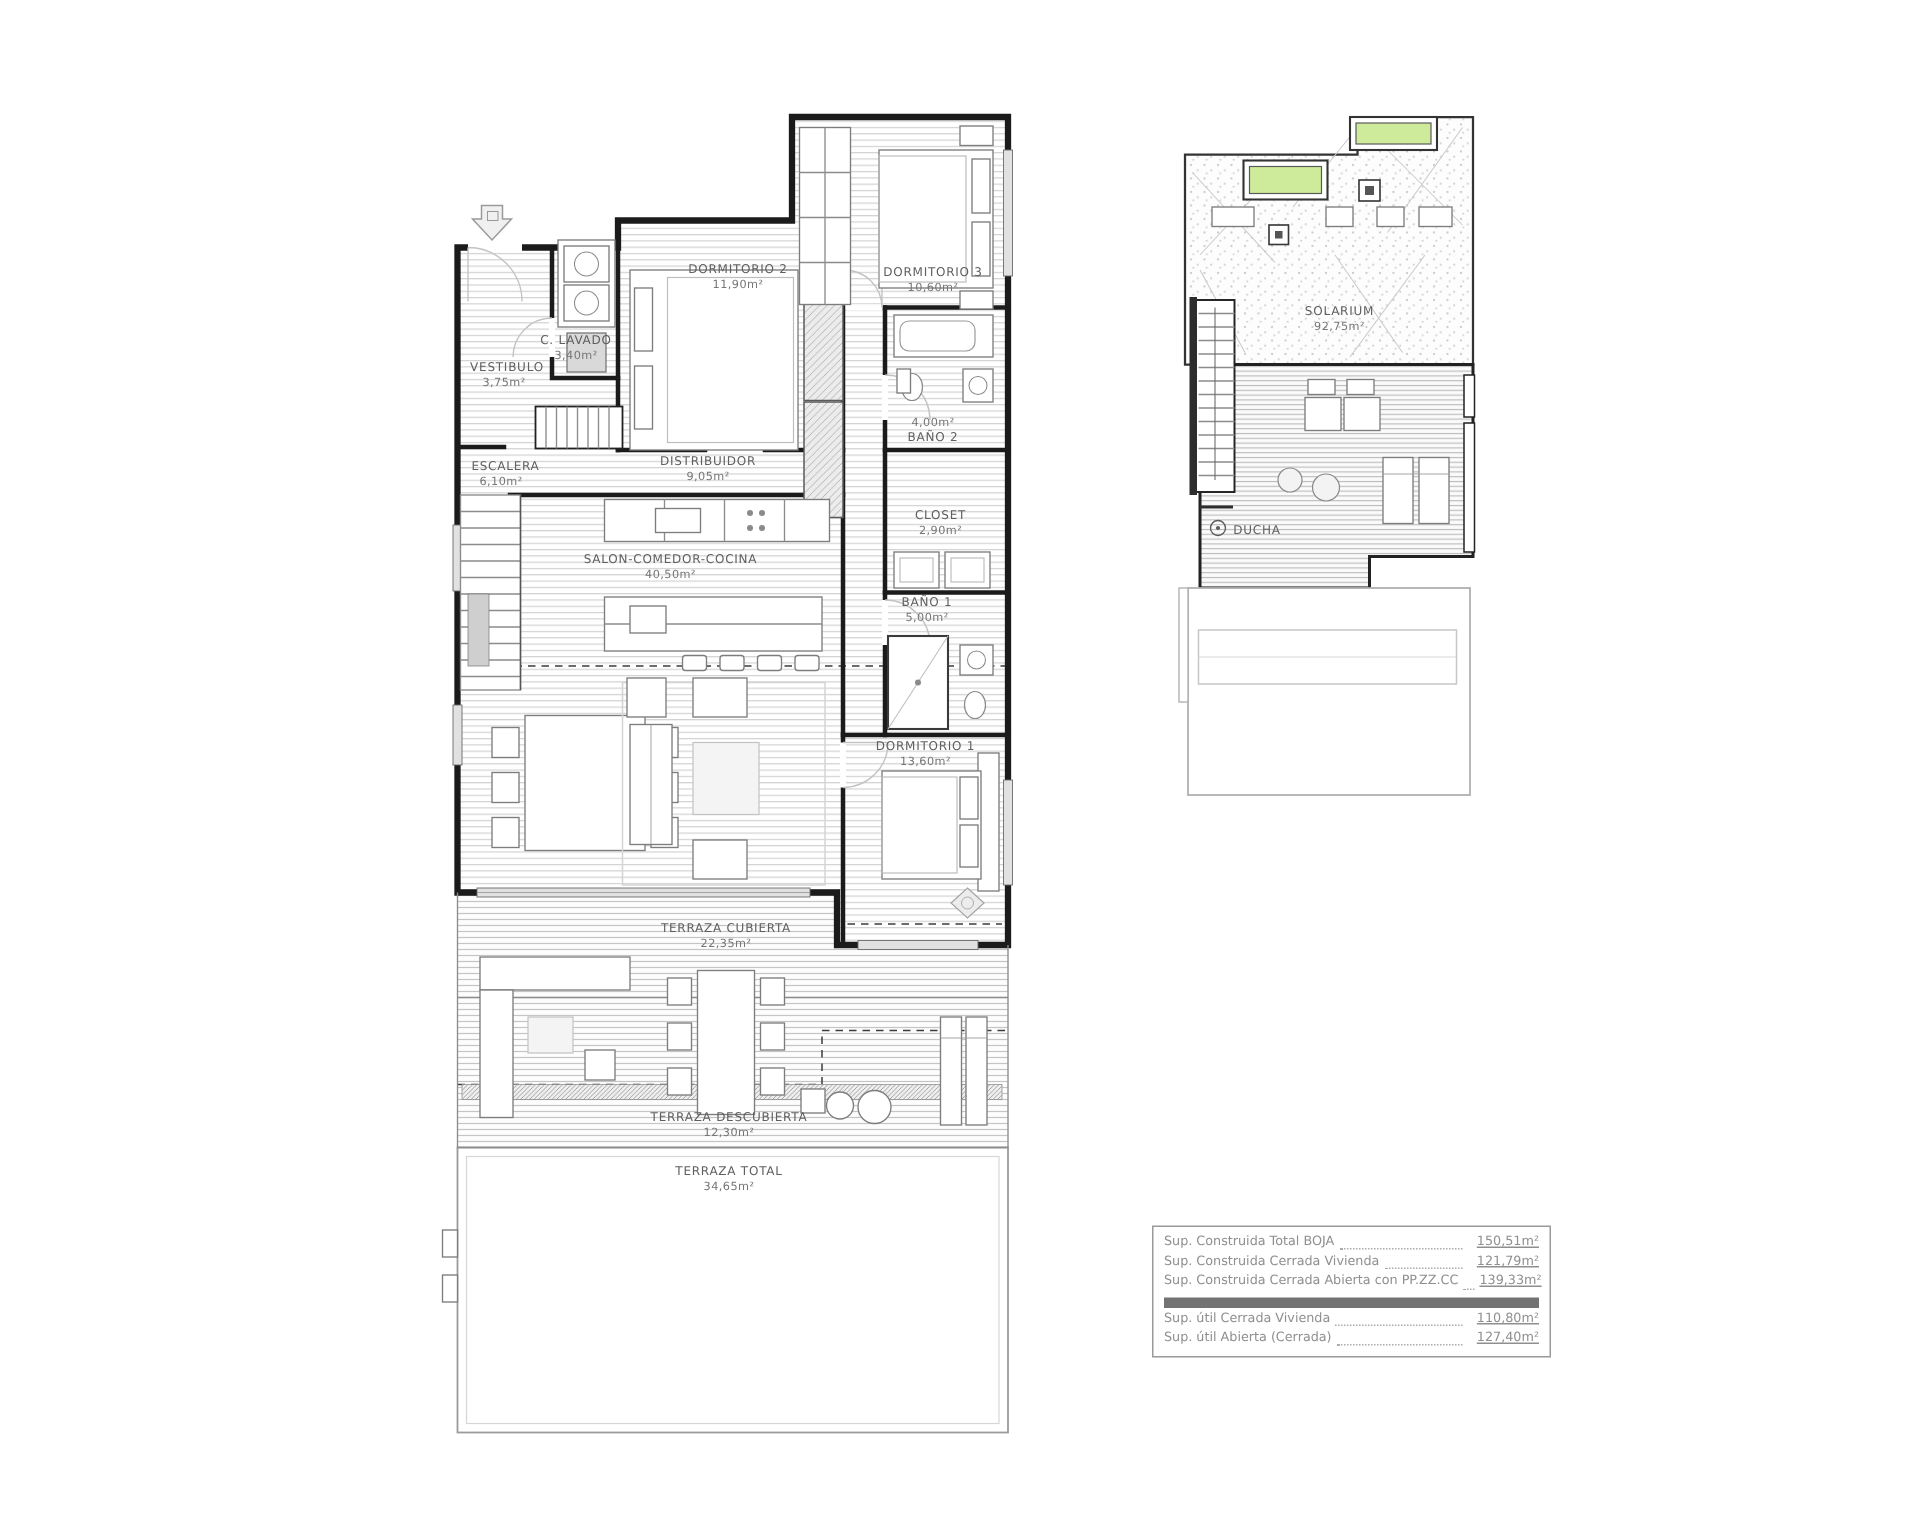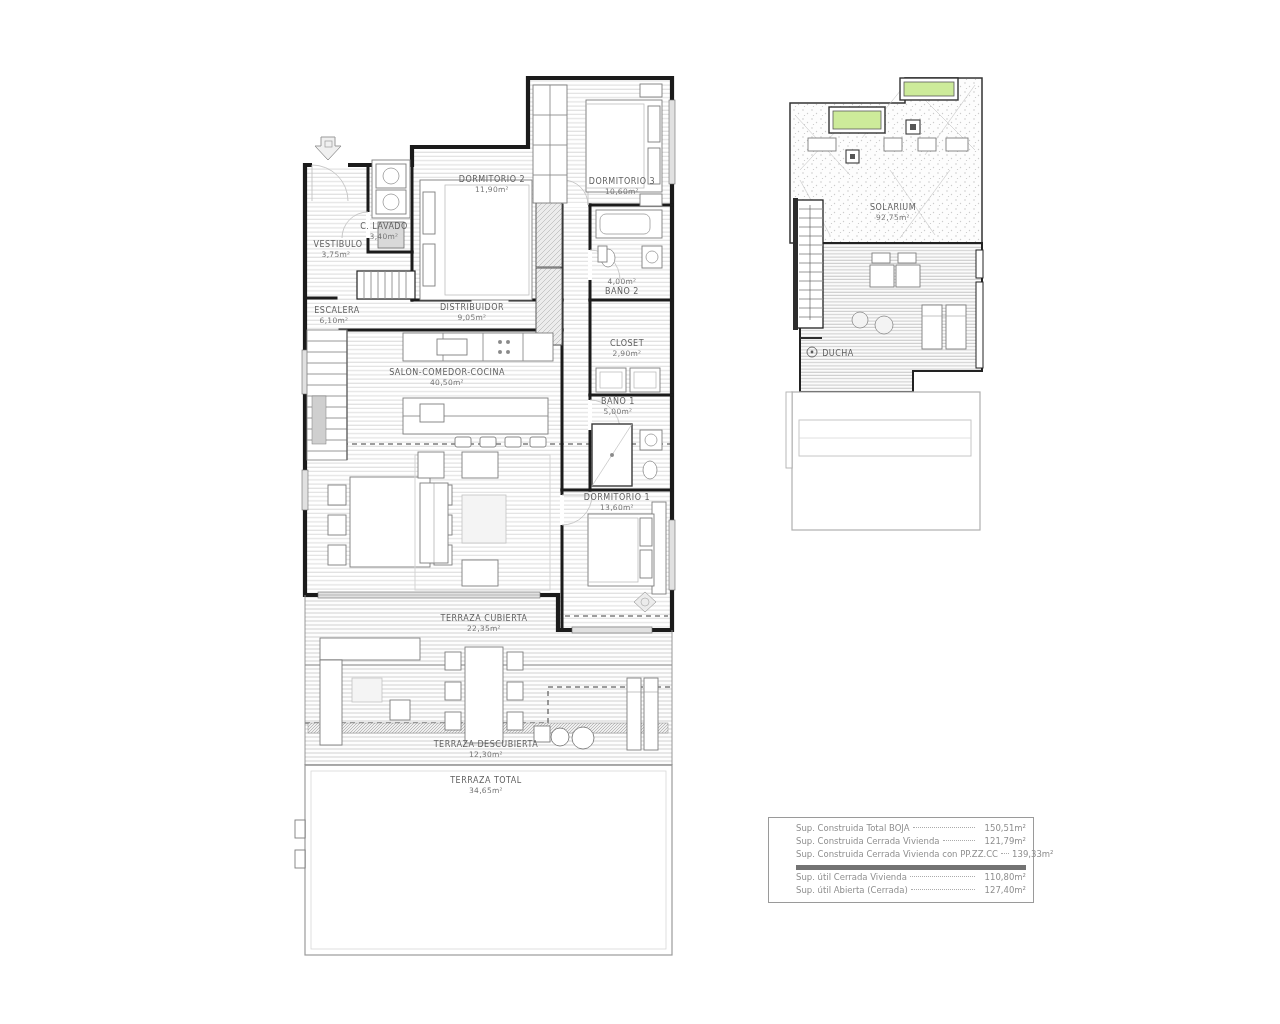--- a/index.html
+++ b/index.html
@@ -15,25 +15,25 @@
   .furn{fill:#ffffff;stroke:#7d7d7d;stroke-width:.9;}
   .furnlight{fill:#f4f4f4;stroke:#c2c2c2;stroke-width:.8;}
   .glass{fill:#e1e1e1;stroke:#6a6a6a;stroke-width:.6;}
   .arc{fill:none;stroke:#c3c3c3;stroke-width:.9;}
   .dash{fill:none;stroke:#3c3c3c;stroke-width:1;stroke-dasharray:5,4;}
   .gap{fill:#ffffff;stroke:none;}
   
   .summary-table{position:absolute;left:768px;top:817px;width:250px;background:#fff;
     border:1px solid #9a9a9a;padding:4px 7px 5px 7px;color:#8f8f8f;
     font:8.5px/1.55 "DejaVu Sans",sans-serif;}
-  .trow{display:flex;align-items:center;margin-left:20px;}
+  .trow{display:flex;align-items:flex-end;}
   .tlabel{white-space:nowrap;}
   .tdots{flex:1;border-bottom:1px dotted #ababab;margin:0 3px 2px 3px;min-width:8px;}
-  .tval{width:48px;text-align:right;white-space:nowrap;}
-  .sep{border-top:5px solid #737373;margin-top:3px;padding-top:1px;}
+  .tval{width:48px;text-align:right;white-space:nowrap;text-decoration:underline;}
+  .sep{border-top:7px solid #737373;margin-top:3px;padding-top:1px;}
 </style>
 </head>
 <body>
 
 <div class="canvas">
 
 <svg width="1280" height="1024" viewBox="0 0 1280 1024">
   <defs>
     <pattern id="floorHatch" width="4.2" height="4.2" patternUnits="userSpaceOnUse">
       <rect width="4.2" height="4.2" fill="#ffffff"></rect>
@@ -410,21 +410,21 @@
     <span class="tlabel">Sup. Construida Total BOJA</span>
     <span class="tdots"></span>
     <span class="tval">150,51m²</span>
   </div>
   <div class="trow">
     <span class="tlabel">Sup. Construida Cerrada Vivienda</span>
     <span class="tdots"></span>
     <span class="tval">121,79m²</span>
   </div>
   <div class="trow">
-    <span class="tlabel">Sup. Construida Cerrada Vivienda con PP.ZZ.CC</span>
+    <span class="tlabel">Sup. Construida Cerrada Abierta con PP.ZZ.CC</span>
     <span class="tdots"></span>
     <span class="tval">139,33m²</span>
   </div>
   <div class="trow sep">
     <span class="tlabel">Sup. útil Cerrada Vivienda</span>
     <span class="tdots"></span>
     <span class="tval">110,80m²</span>
   </div>
   <div class="trow">
     <span class="tlabel">Sup. útil Abierta (Cerrada)</span>

